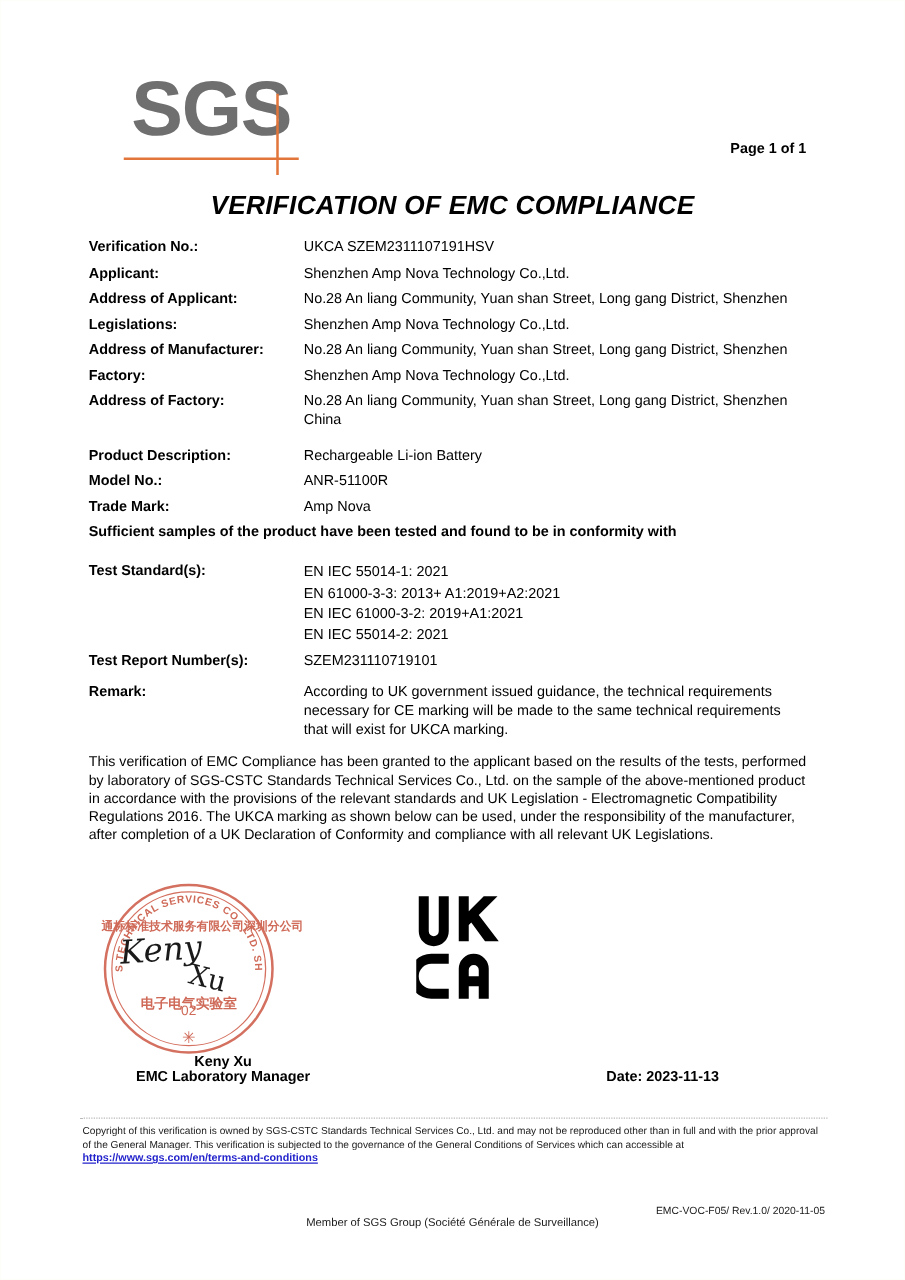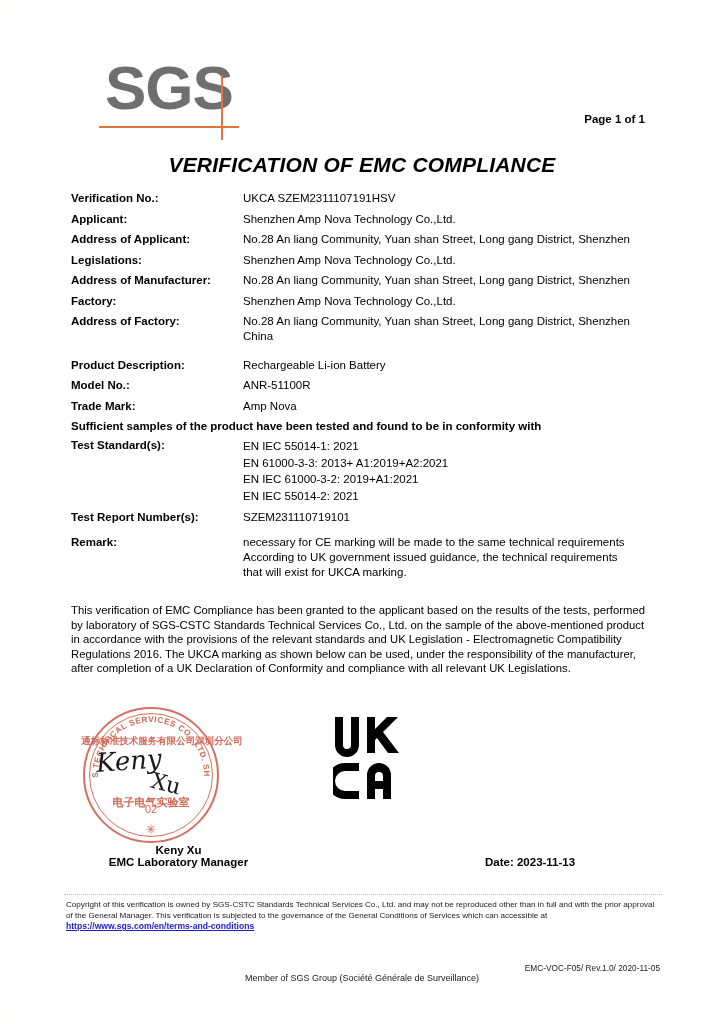--- a/index.html
+++ b/index.html
@@ -107,21 +107,21 @@
     line-height: 15px;
     color: #000;
   }
   .row .value .sub {
     display: block;
   }
   .row.fullwidth .label {
     width: auto;
     flex: 0 0 auto;
   }
-  .row.tight { margin-bottom: 4px; }
+  .row.tight { margin-bottom: 16px; }
   .std-line { display: block; line-height: 16.5px; }
 
   
   .statement {
     position: absolute;
     left: 70px;
     top: 602px;
     width: 583px;
     font-size: 11.3px;
     line-height: 14.6px;
@@ -391,22 +391,22 @@
     <div class="row">
       <div class="label">Test Report Number(s):</div>
       <div class="value">SZEM231110719101</div>
     </div>
 
     <div style="height:5px"></div>
 
     <div class="row">
       <div class="label">Remark:</div>
       <div class="value">
+        <span class="sub">According to UK government issued guidance, the technical requirements</span>
         <span class="sub">necessary for CE marking will be made to the same technical requirements</span>
-        <span class="sub">According to UK government issued guidance, the technical requirements</span>
         <span class="sub">that will exist for UKCA marking.</span>
       </div>
     </div>
   </div>
 
   <div class="statement">This verification of EMC Compliance has been granted to the applicant based on the results of the tests, performed by laboratory of SGS-CSTC Standards Technical Services Co., Ltd. on the sample of the above-mentioned product in accordance with the provisions of the relevant standards and UK Legislation - Electromagnetic Compatibility Regulations 2016. The UKCA marking as shown below can be used, under the responsibility of the manufacturer, after completion of a UK Declaration of Conformity and compliance with all relevant UK Legislations.</div>
 
   <div class="seal">
     <div class="ring-outer"></div>
     <div class="ring-inner"></div>

